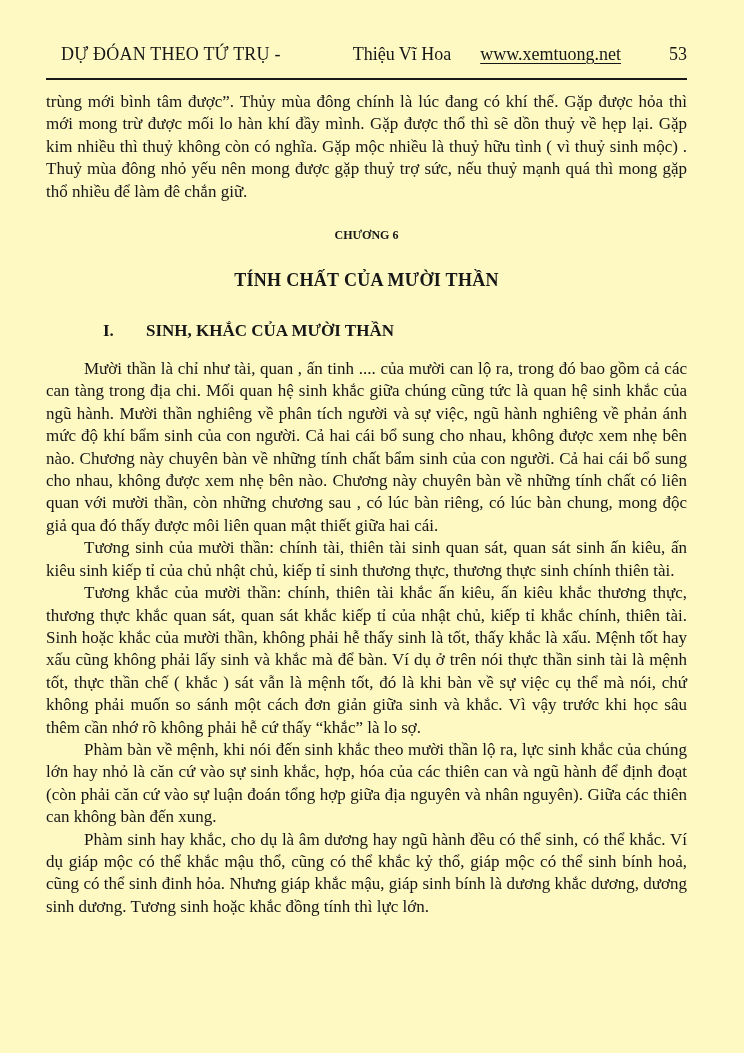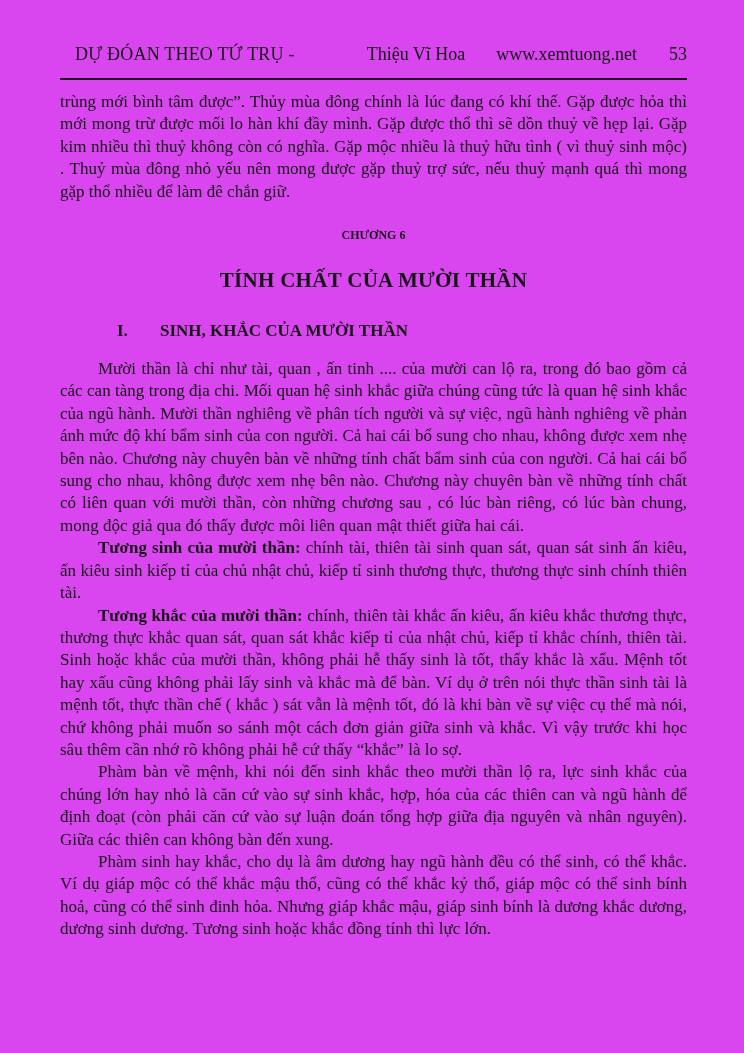--- a/index.html
+++ b/index.html
@@ -5,73 +5,74 @@
   html, body {
     margin: 0;
     padding: 0;
     background: #e8e8e8;
   }
   .page {
     position: relative;
     width: 744px;
     height: 1053px;
     margin: 0 auto;
-    background: #d946ef;
+    background: #fef9c3;
     font-family: "Liberation Serif", "DejaVu Serif", serif;
     color: #161616;
     box-sizing: border-box;
-    padding: 44px 57px 0 60px;
+    padding: 44px 57px 0 46px;
     overflow: hidden;
   }
   
   .header-row {
     display: flex;
     align-items: baseline;
     font-size: 18px;
     padding-left: 15px;
     white-space: nowrap;
   }
   .header-title { letter-spacing: 0.2px; }
   .header-author { margin-left: 72px; }
   .header-site {
     margin-left: auto;
-    margin-right: 32px;
+    margin-right: 48px;
+    text-decoration: underline;
     text-underline-offset: 3px;
   }
   .header-page { }
   .header-rule {
     border: none;
     border-top: 2px solid #1a1a1a;
     margin: 13px 0 0 0;
   }
   
   .content {
     margin-top: 11px;
     font-size: 17px;
     line-height: 22.4px;
     text-align: justify;
   }
   .content p {
     margin: 0;
   }
   .indent { text-indent: 38px; }
-  .lead { font-weight: bold; }
+  .lead { font-weight: normal; }
   
   .chapter-label {
     margin-top: 21px;
     text-align: center;
     font-weight: bold;
     font-size: 12px;
     line-height: 22px;
   }
   .chapter-title {
     margin-top: 21px;
     text-align: center;
     font-weight: bold;
-    font-size: 21px;
+    font-size: 18px;
     line-height: 26px;
     letter-spacing: 0.3px;
   }
   .section-heading {
     display: flex;
     margin-top: 27px;
     margin-bottom: 16px;
     padding-left: 57px;
     font-weight: bold;
     font-size: 17px;

